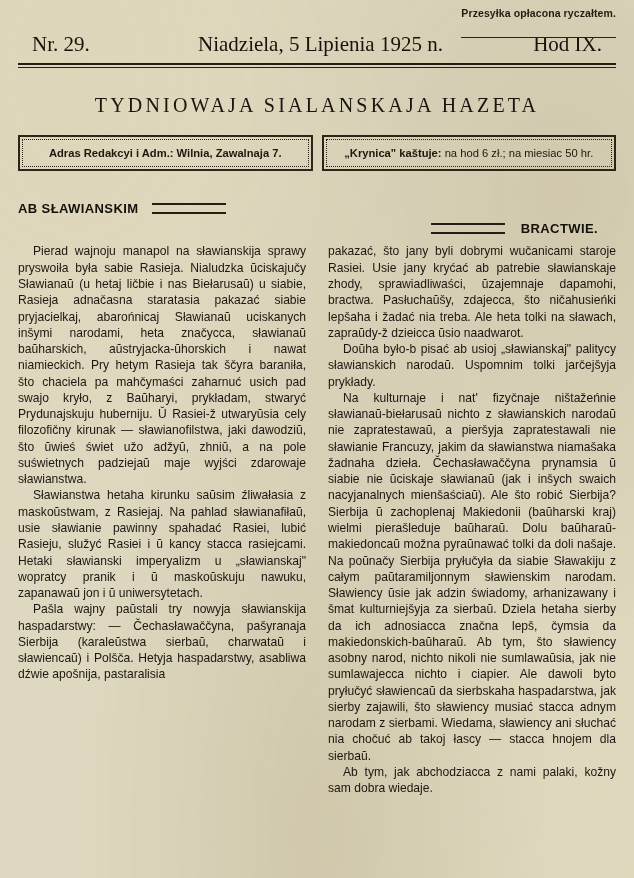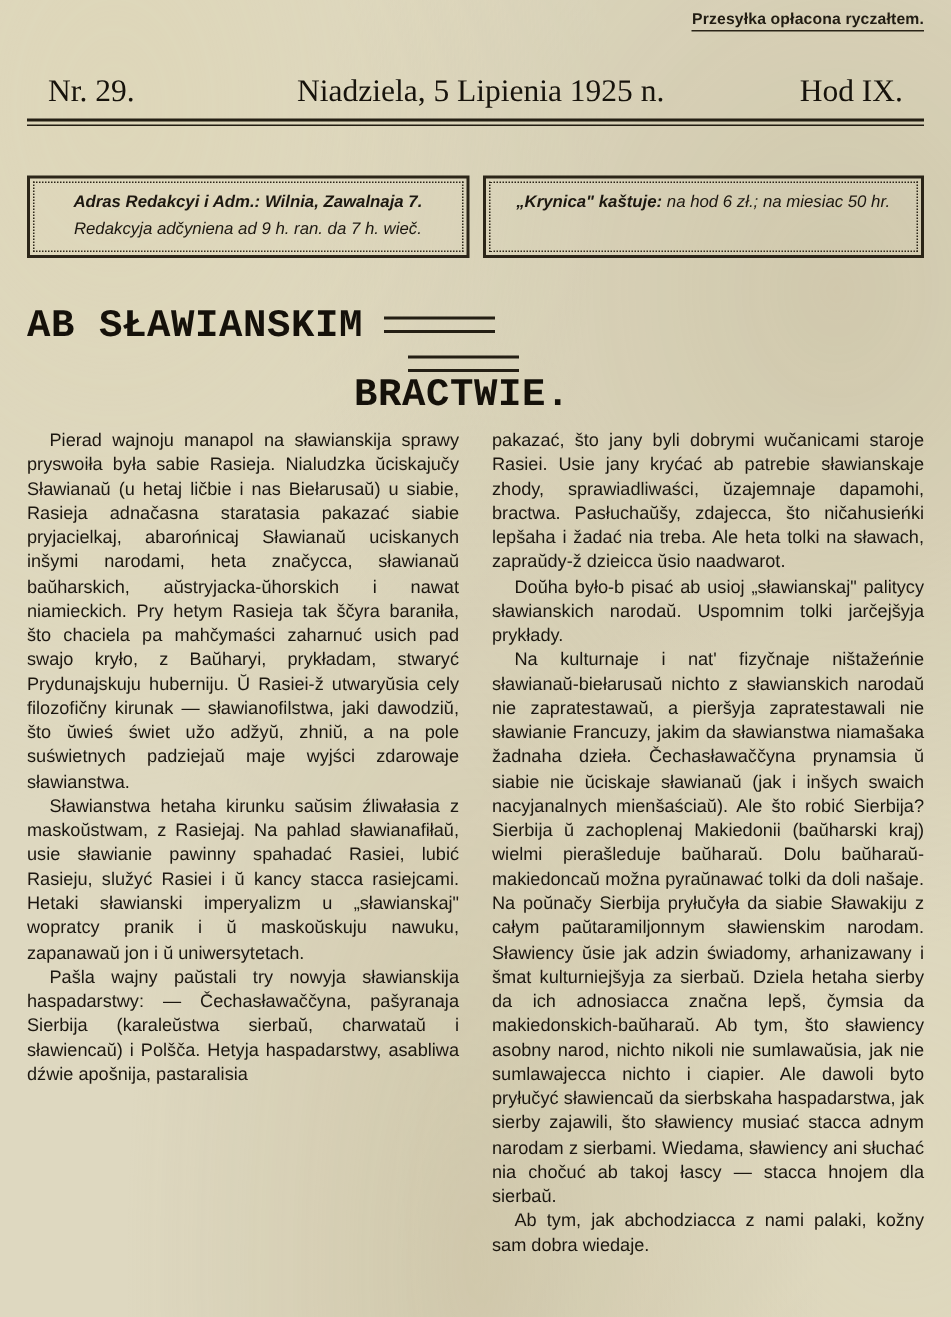--- a/index.html
+++ b/index.html
@@ -46,33 +46,33 @@
   }
   .postage {
     position: absolute;
     right: 2px;
     top: 7px;
     font-family: "Liberation Sans", sans-serif;
     font-size: 10.5px;
     font-weight: bold;
     letter-spacing: .1px;
     border-bottom: 1.6px solid #2a2418;
-    padding-bottom: 1px;
+    padding-bottom: 18px;
     color: #221d13;
     text-align: right;
   }
 
   
   .issue-line {
     display: flex;
     align-items: baseline;
     justify-content: space-between;
     font-size: 21px;
     padding: 0 16px;
-    margin-top: 18px;
+    margin-top: 2px;
     color: #17130c;
   }
   .issue-line .nr      { flex: 0 0 auto; }
   .issue-line .date    { flex: 0 0 auto; margin-left: 18px; text-align: center; }
   .issue-line .year    { flex: 0 0 auto; text-align: right; }
 
   .double-rule {
     margin: 6px 2px 0 2px;
     border-top: 2.2px solid #241f14;
     border-bottom: 1px solid #241f14;
@@ -106,23 +106,22 @@
     font-size: 20px;
     letter-spacing: 3.2px;
     margin-top: 26px;
     color: #1a150d;
   }
 
   
   .info-boxes {
     display: flex;
     gap: 9px;
-    margin-top: 20px;
+    margin-top: 5px;
     padding: 13px 2px;
-    font-style: italic;
   }
   .info-box {
     flex: 1 1 50%;
     box-sizing: border-box;
     border: 2.5px double #2c2619;
     outline: 1px dotted #2c2619;
     outline-offset: -5px;
     padding: 7px 8px 7px;
     text-align: center;
     background: transparent;
@@ -137,29 +136,29 @@
   .info-box .line b { font-weight: bold; }
 
   
   .headline {
     margin: 17px 0 4px 0;
     padding: 0 2px;
   }
   .headline .hl-row {
     display: flex;
     align-items: center;
-    font-family: Liberation Mono, monospace;
+    font-family: Liberation Sans, sans-serif;
     font-weight: bold;
-    font-size: 26px;
+    font-size: 13px;
     letter-spacing: .4px;
     color: #15110a;
     text-align: center;
   }
   .headline .hl-row.row1 { justify-content: flex-start; }
-  .headline .hl-row.row2 { justify-content: flex-end; margin-top: 5px; flex-direction: column; }
+  .headline .hl-row.row2 { justify-content: flex-end; margin-top: 5px; }
   .hl-rule {
     width: 74px;
     height: 7px;
     border-top: 2.2px solid #241f14;
     border-bottom: 2.2px solid #241f14;
     flex: 0 0 auto;
   }
   .hl-row.row1 .hl-rule { margin-left: 14px; }
   .hl-row.row2 .hl-rule { margin-right: 16px; }
   .hl-row.row2 .hl-text { margin-right: 18px; }
@@ -198,27 +197,27 @@
   </div>
 
   <div class="issue-line">
     <span class="nr">Nr. 29.</span>
     <span class="date">Niadziela, 5 Lipienia 1925 n.</span>
     <span class="year">Hod IX.</span>
   </div>
 
   <div class="double-rule"></div>
 
+  <div class="subtitle">TYDNIOWAJA SIALANSKAJA HAZETA</div>
 
   <div class="info-boxes">
     <div class="info-box">
       <div class="line">
         <b>Adras Redakcyi i Adm.: Wilnia, Zawalnaja 7.</b>
       </div>
-      <div class="line reg">Redakcyja adčyniena ad 9 h. ran. da 7 h. wieč.</div>
     </div>
     <div class="info-box">
       <div class="line">
         <b>„Krynica" kaštuje:</b><span> na hod 6 zł.; na miesiac 50 hr.</span>
       </div>
     </div>
   </div>
 
   <div class="headline">
     <div class="hl-row row1">

